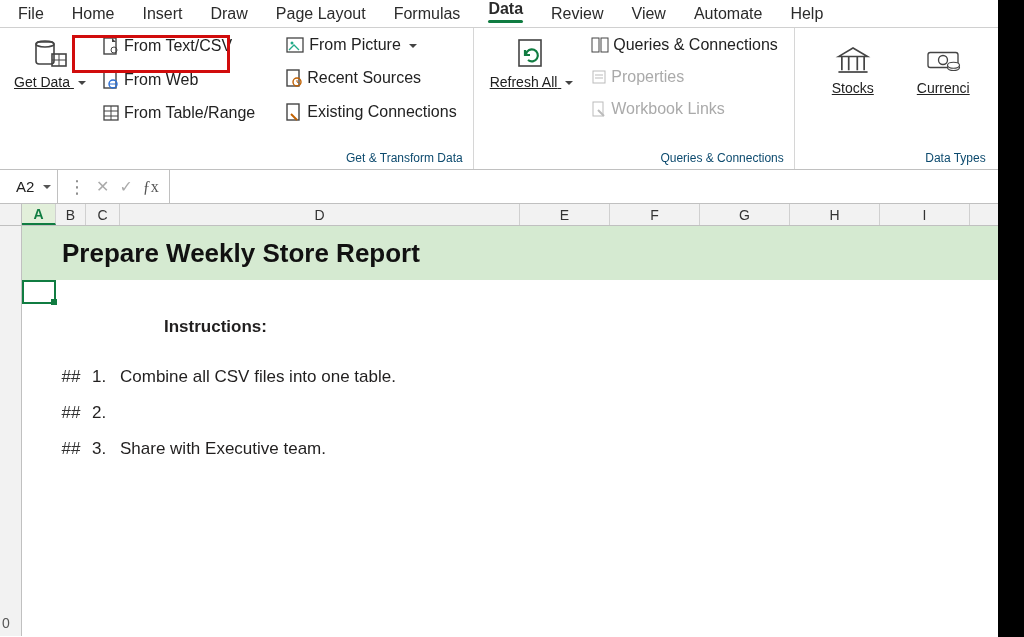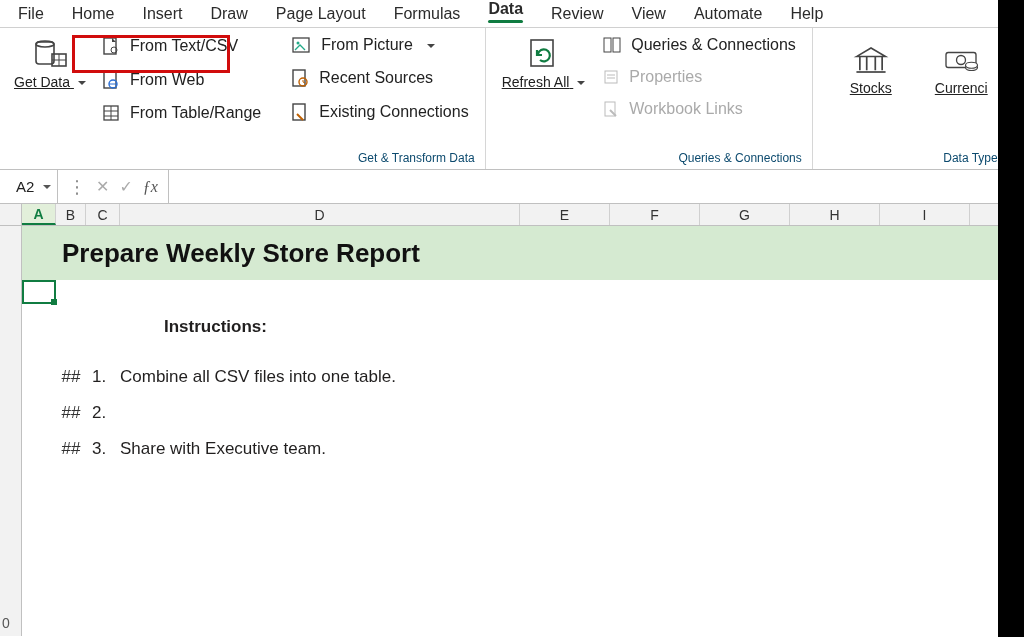--- a/index.html
+++ b/index.html
@@ -90,21 +90,21 @@
     display:flex;
     flex-direction:column;
     gap:6px;
     margin-left:4px;
   }
   .small-btn {
     display:flex;
     align-items:center;
     font-size:16px;
     padding:4px 6px;
-    gap:10px;
+    gap:4px;
     white-space:nowrap;
     color:#222;
   }
   .small-btn.disabled { color:#aaa; }
   .highlight-box {
     position:absolute;
     border:3px solid #d10c0c;
     pointer-events:none;
   }
   .chev::after {
@@ -141,21 +141,21 @@
     position:relative;top:2px;
   }
   .fx-controls {
     display:flex;align-items:center;
     gap:10px;
     padding:0 10px;
     height:100%;
     border-right:1px solid #c0c0c0;
     color:#888;
   }
-  .fx-sym { font-style:italic; font-family: "Cambria Math", serif; font-size:16px; color:#555;}
+  .fx-sym { font-family: "Cambria Math", serif; font-size:16px; color:#555;}
   .fx-input {
     flex:1;
     height:100%;
     border:none;
     outline:none;
     font-size:15px;
     padding-left:6px;
   }
 
   

